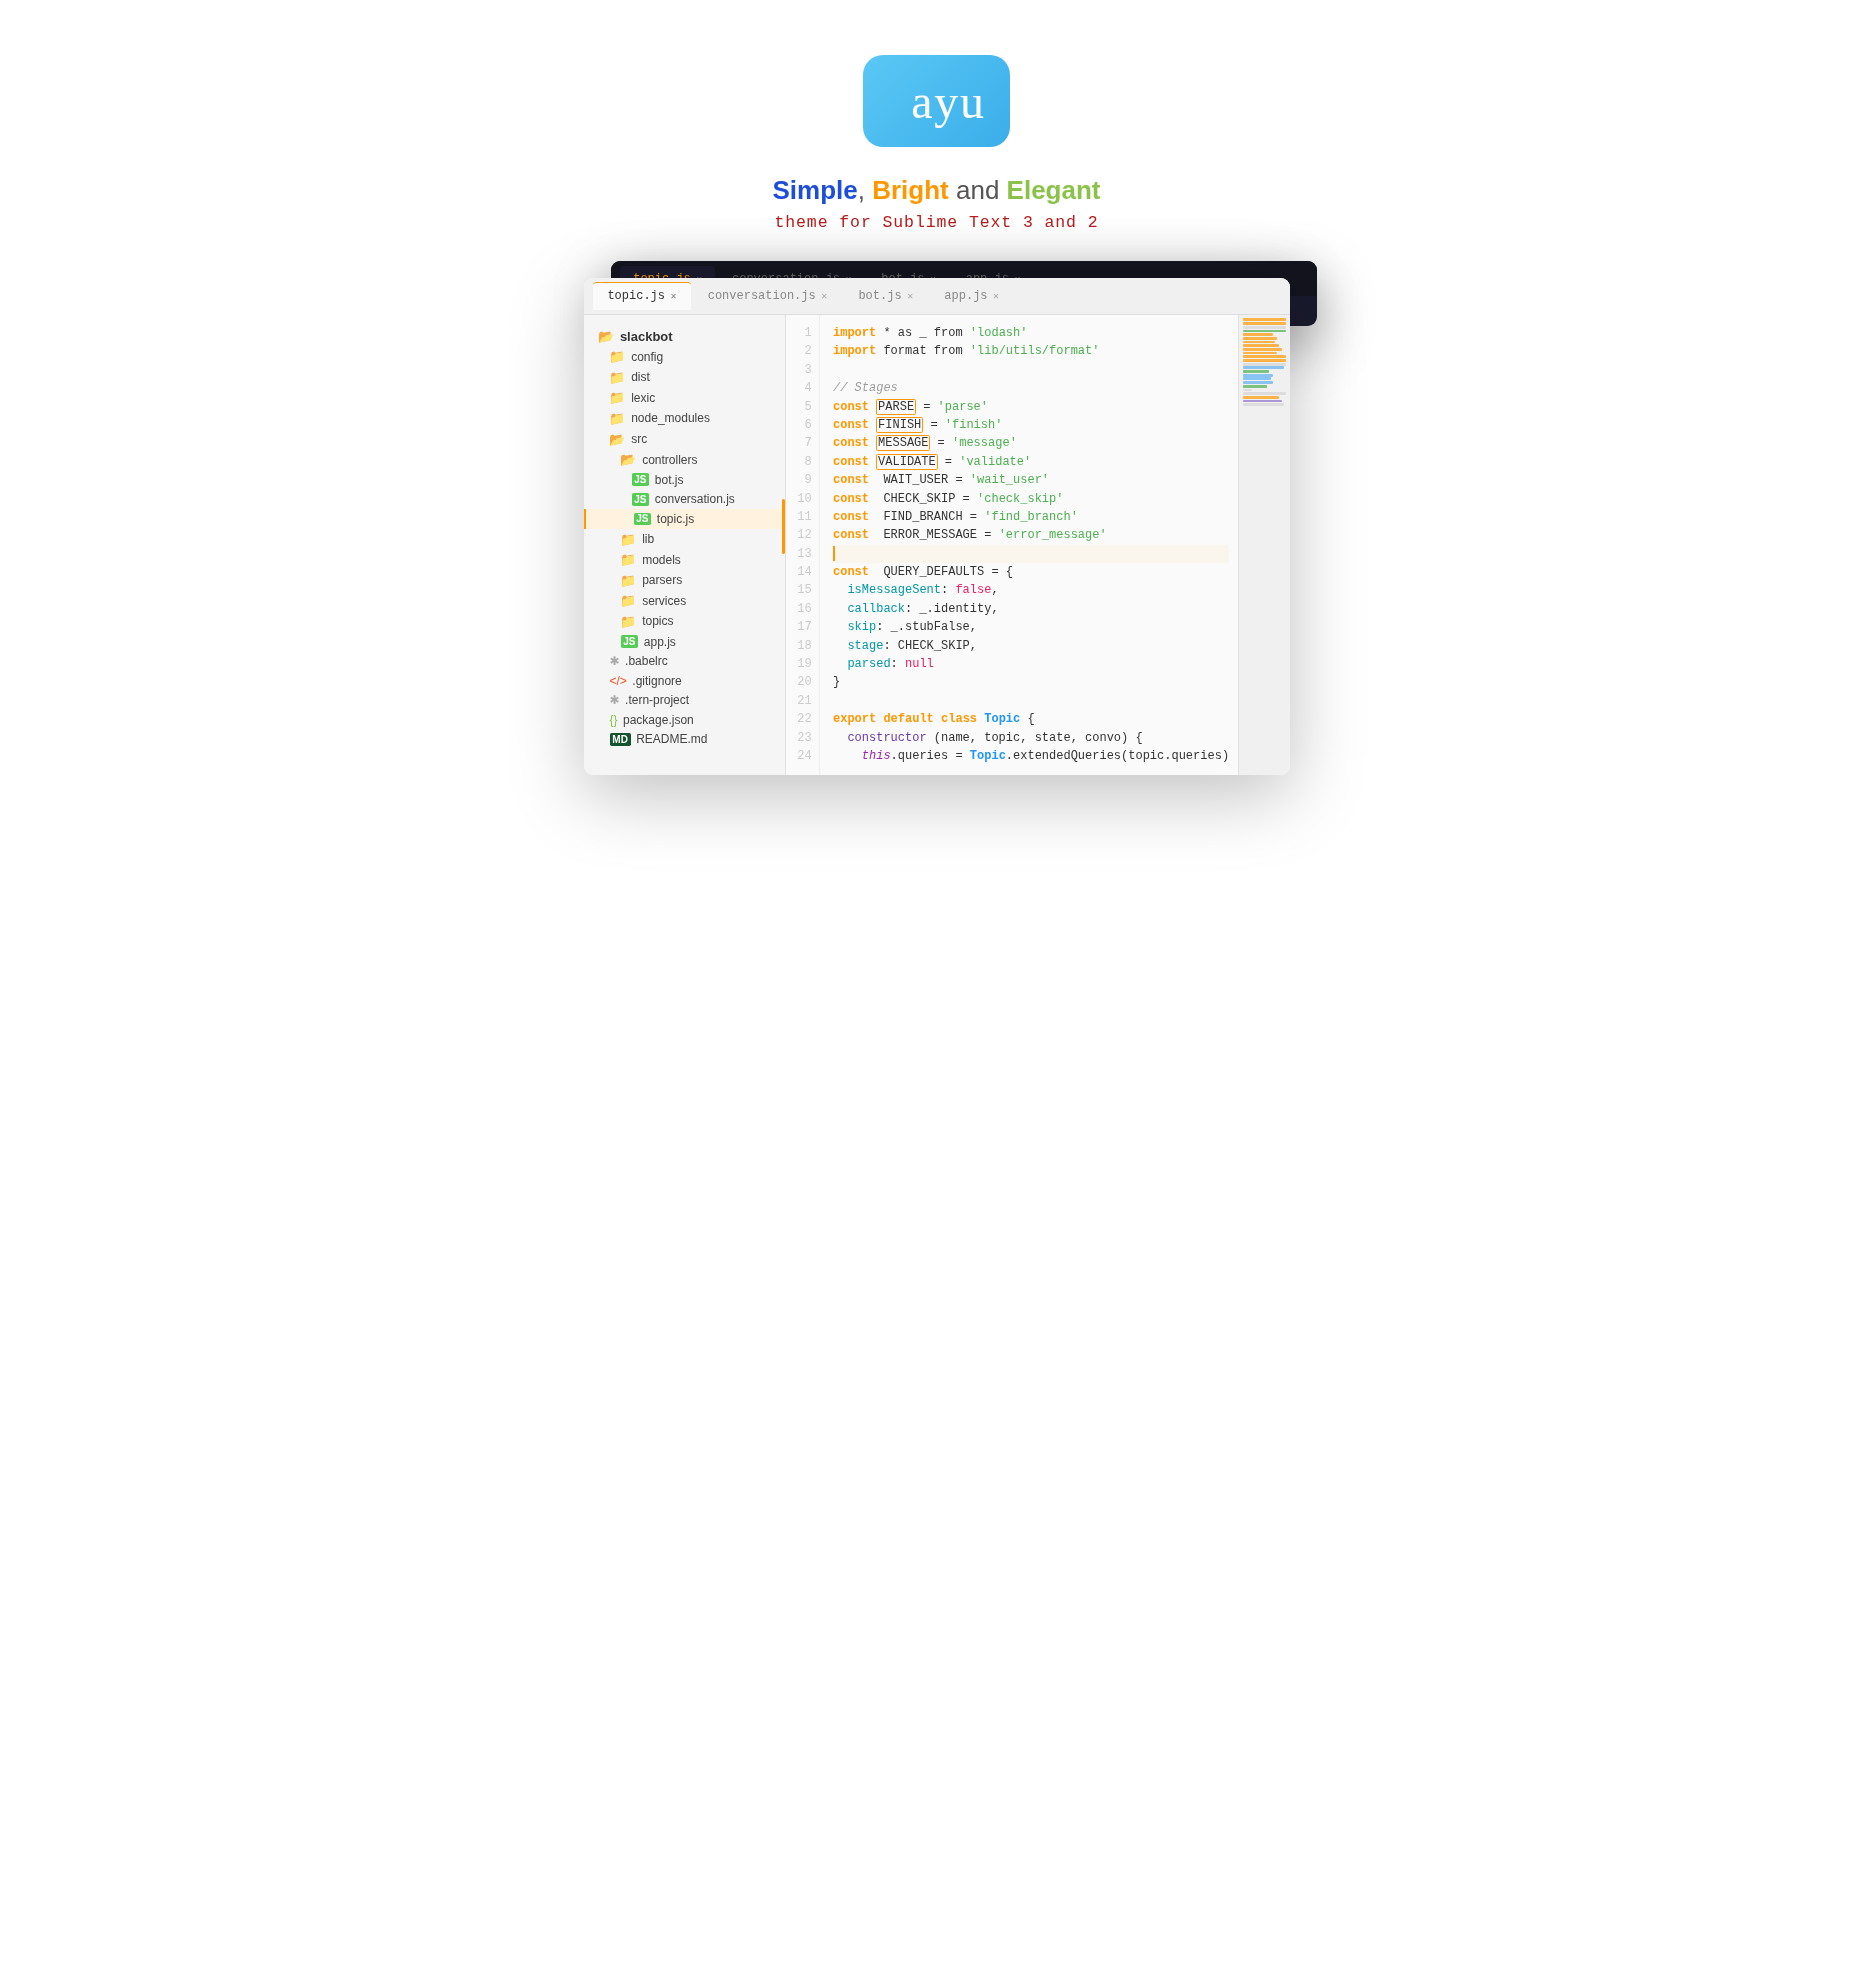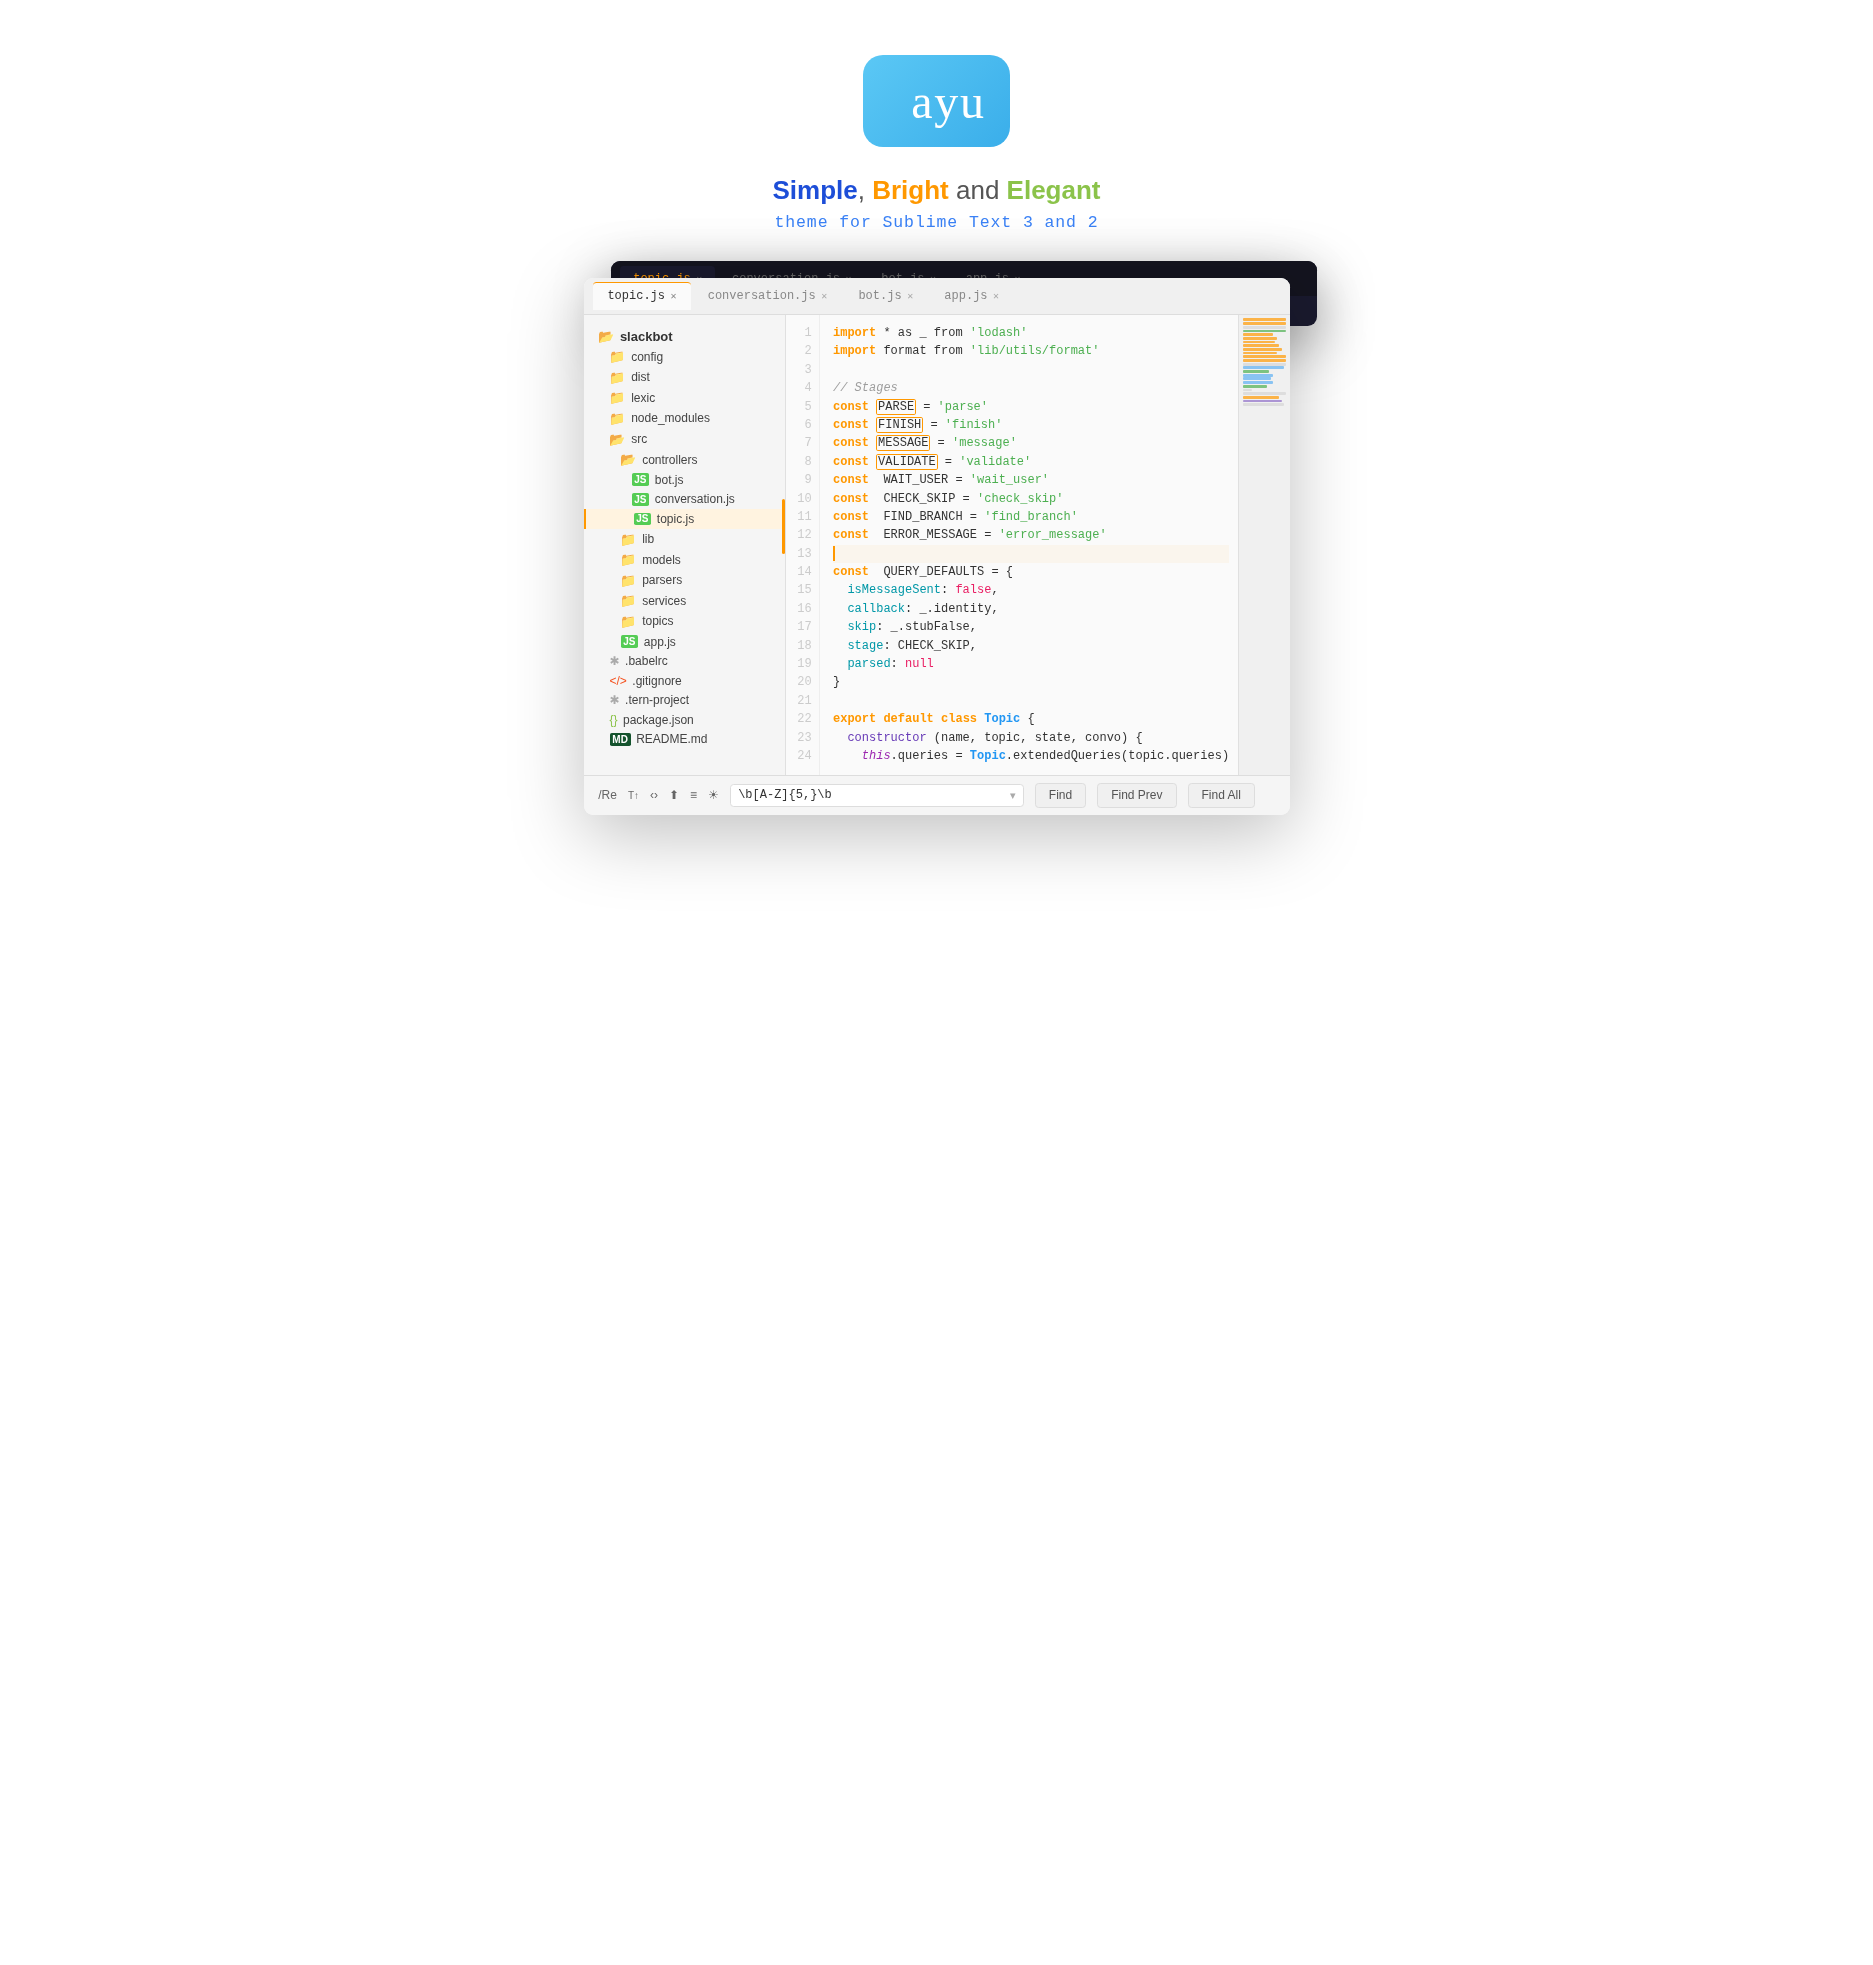--- a/index.html
+++ b/index.html
@@ -44,21 +44,21 @@
     }
     .tagline .simple { color: #1d4ed8; font-weight: 700; }
     .tagline .bright { color: #ff9800; font-weight: 700; }
     .tagline .elegant { color: #8bc34a; font-weight: 700; }
     .tagline .plain { color: #555; }
 
     .subtitle {
       text-align: center;
       font-family: 'Courier New', monospace;
       font-size: 16.5px;
-      color: #3b82f6;
+      color: #b91c1c;
       margin-bottom: 46px;
       letter-spacing: 0.9px;
     }
 
     
     .editor-stack {
       position: relative;
       width: 706px;
       max-width: 100%;
     }
@@ -610,33 +610,18 @@
             <div class="mini-line" style="width:20%"></div>
             <div class="mini-line"></div>
             <div class="mini-line orange" style="width:85%"></div>
             <div class="mini-line purple" style="width:90%"></div>
             <div class="mini-line" style="width:95%"></div>
           </div>
         </div>
       </div>
     </div>
 
-    <div class="find-bar">
-      <span class="find-icon">/Re</span>
-      <span class="find-icon" style="font-size:10px">T↑</span>
-      <span class="find-icon">‹›</span>
-      <span class="find-icon">⬆</span>
-      <span class="find-icon">≡</span>
-      <span class="find-icon">☀</span>
-      <div class="find-input-wrapper">
-        <input class="find-input" type="text" value="\b[A-Z]{5,}\b" style="">
-        <span class="find-chevron">▾</span>
-      </div>
-      <button class="find-btn">Find</button>
-      <button class="find-btn">Find Prev</button>
-      <button class="find-btn">Find All</button>
-    </div>
 
 
   </div>
 
 </div>
 
 
 </body></html>

